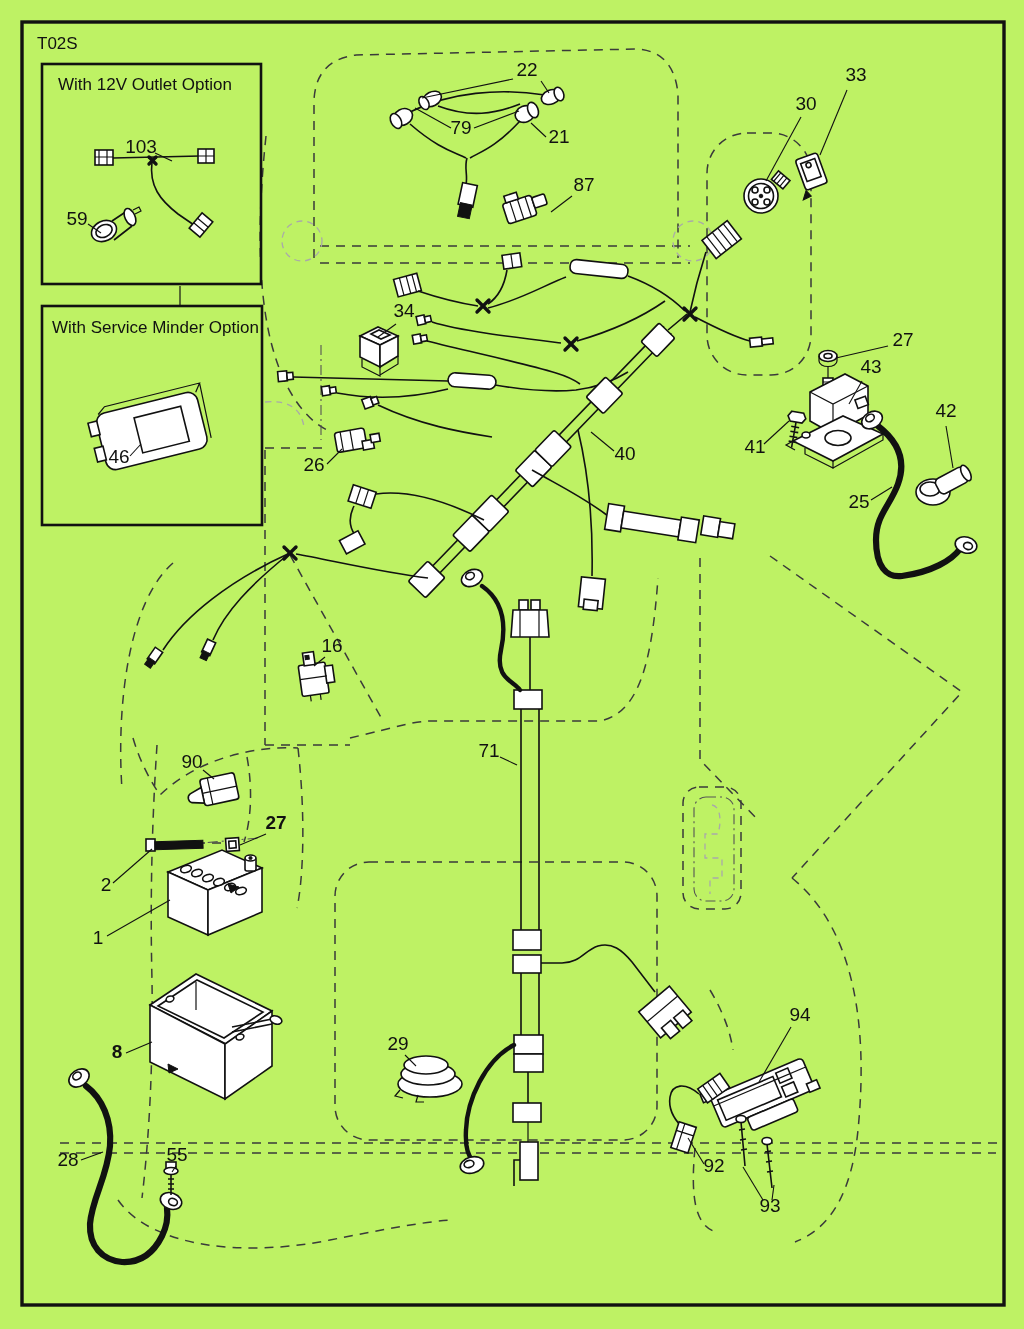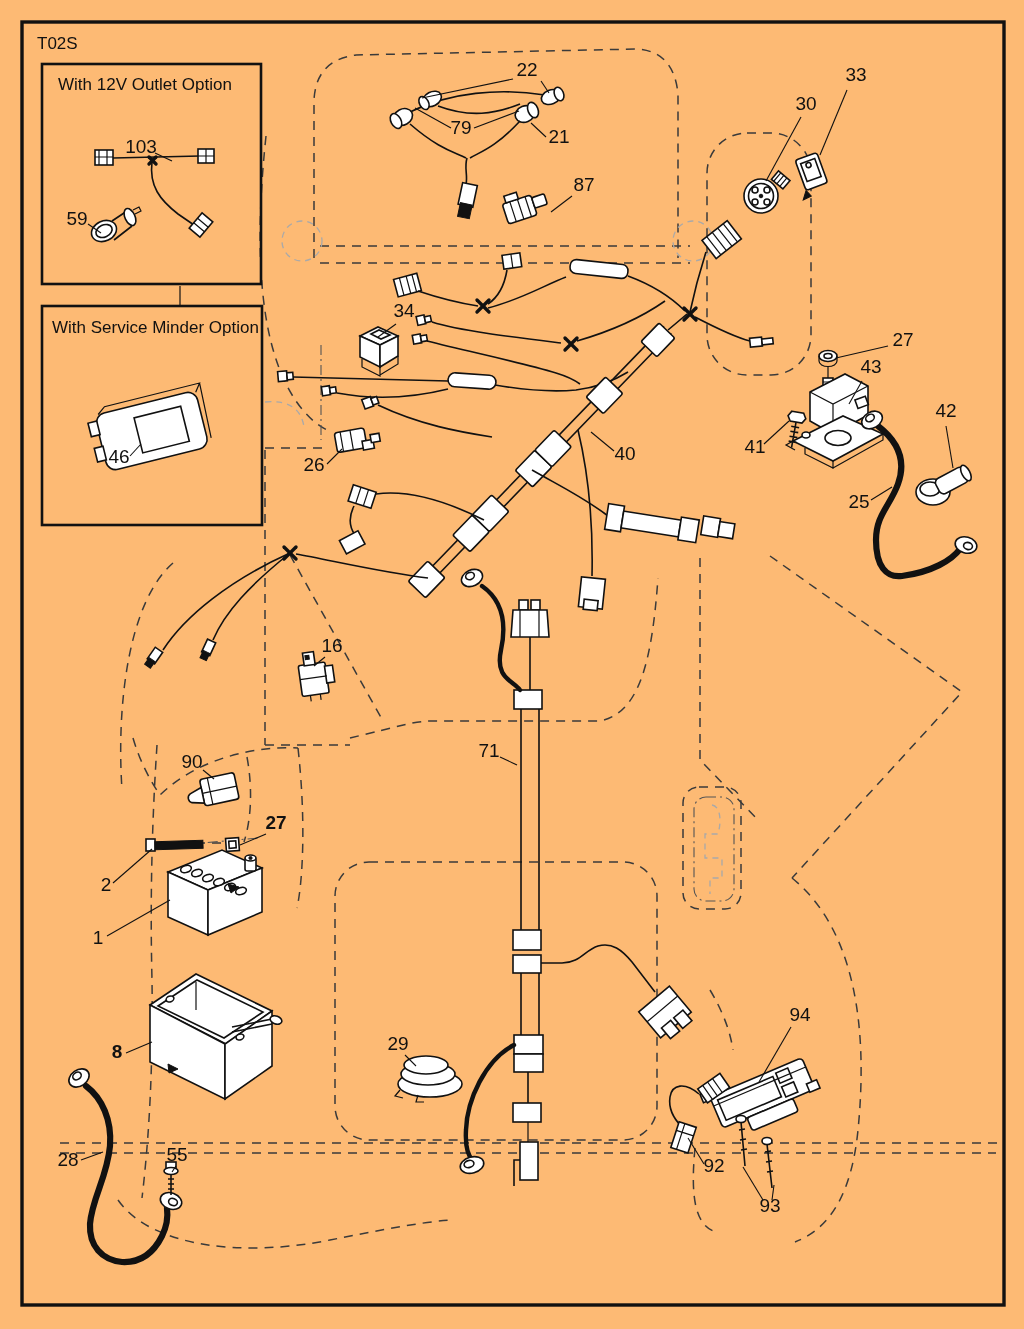--- a/index.html
+++ b/index.html
@@ -1,16 +1,16 @@
 <!DOCTYPE html>
 <html><head>
 <meta charset="utf-8">
 <style>
   html,body{margin:0;padding:0;background:#fff;}
-  .page{width:1024px;height:1329px;position:relative;background:#fdba74;}
+  .page{width:1024px;height:1329px;position:relative;background:#bef264;}
   svg{display:block;}
   .plabel{font-family:"Liberation Sans",sans-serif;font-size:19px;fill:#111;text-anchor:middle;}
   .plabel.bold{font-weight:700;}
   .ttl{font-family:"Liberation Sans",sans-serif;font-size:17px;fill:#111;}
   .leader{stroke:#111;stroke-width:1.1;}
   .w{fill:none;stroke:#111;stroke-width:1.6;}
   .w2{fill:none;stroke:#111;stroke-width:1.2;}
   .blk{fill:#fff;stroke:#111;stroke-width:1.6;}
   .blkd{fill:#111;stroke:#111;stroke-width:1;}
   .cable{fill:none;stroke:#111;stroke-width:6.2;stroke-linecap:round;}

